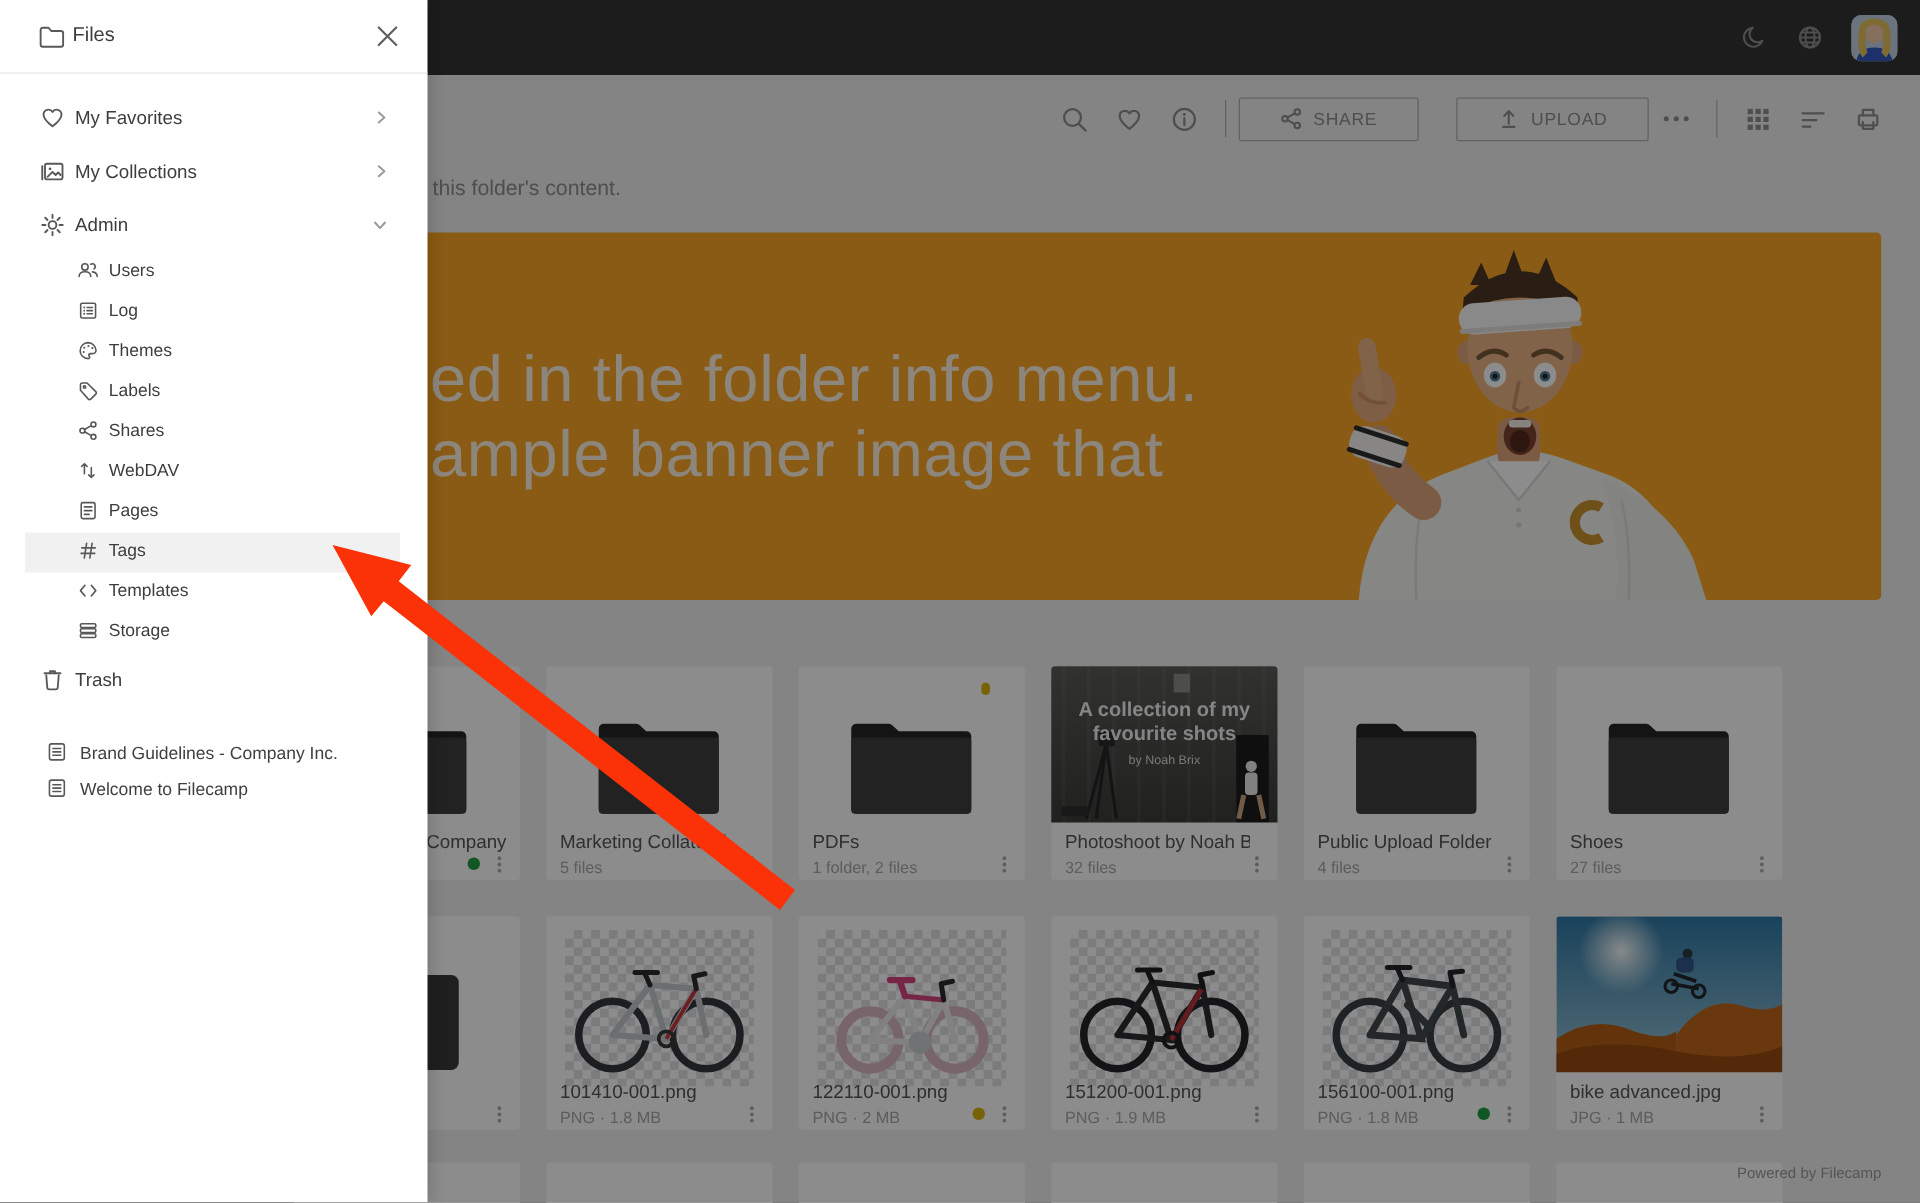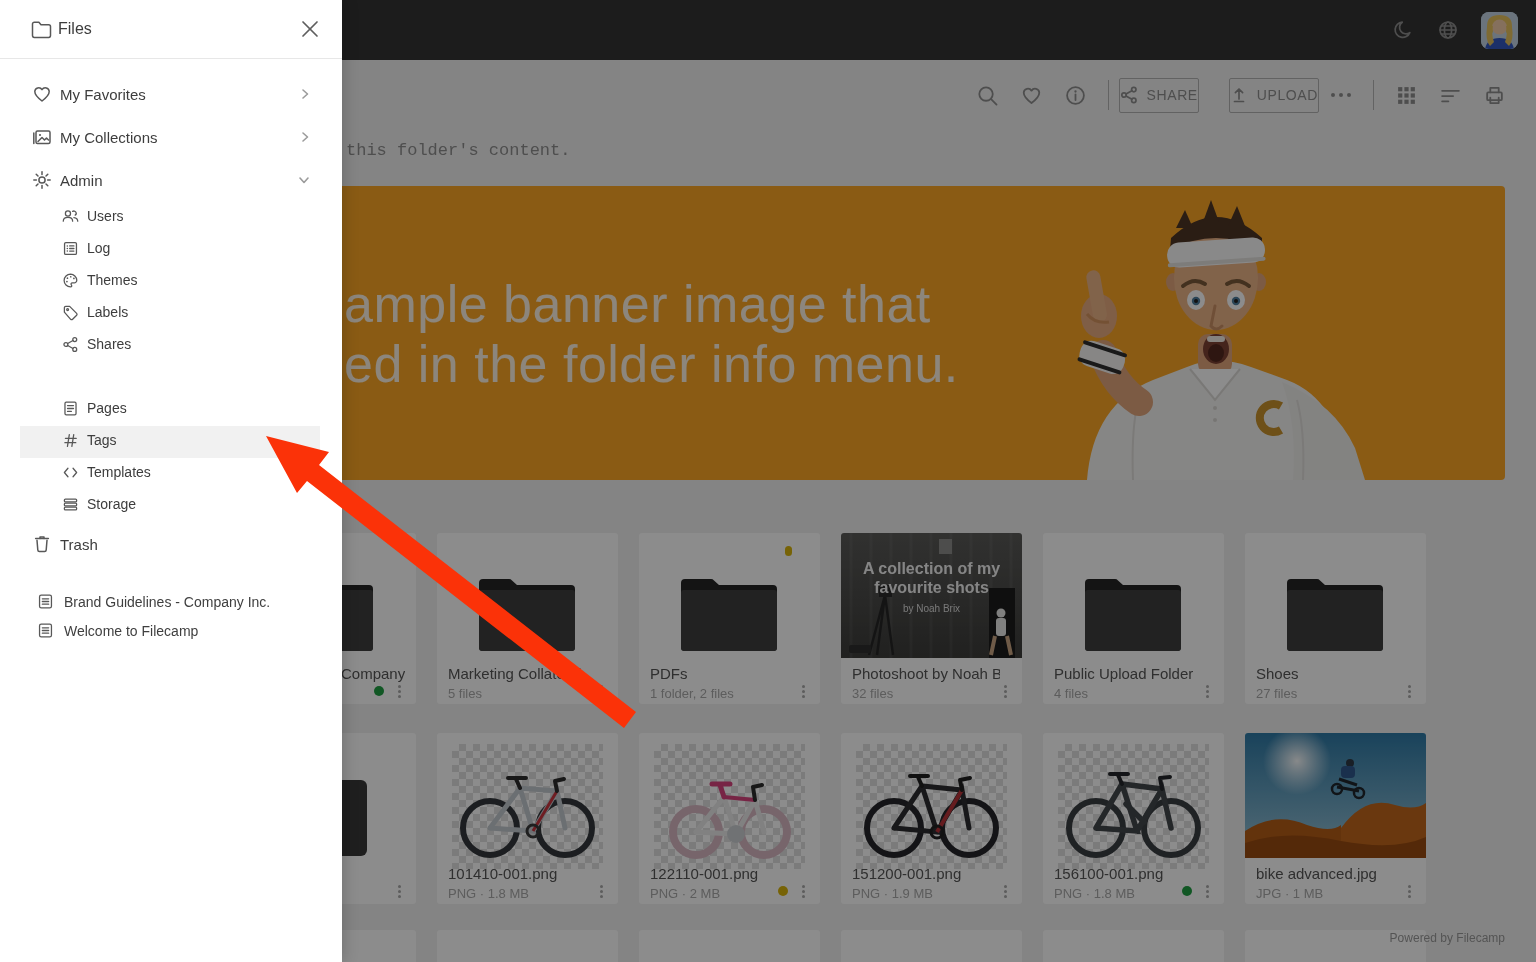--- a/index.html
+++ b/index.html
@@ -12,27 +12,27 @@
   .topbar{position:absolute;left:0;top:0;width:1536px;height:60px;background:#343434;}
   .topbar-right{position:absolute;right:18px;top:0;height:60px;display:flex;align-items:center;gap:22px;}
   .tb-icon{width:22px;height:22px;display:block;cursor:pointer;}
   .avatar{width:37px;height:37px;border-radius:8px;overflow:hidden;display:block;cursor:pointer;background:#b9cfe2;}
 
   .toolbar{position:absolute;top:76px;right:20px;height:38px;display:flex;align-items:center;}
   .ticon{width:44px;height:38px;display:flex;align-items:center;justify-content:center;cursor:pointer;}
   .ticon svg{width:21px;height:21px;}
   .tdivider{width:1px;height:30px;background:#b5b5b5;margin:0 10px;}
   .tbtn{height:35px;border:1px solid #b3b3b3;border-radius:2px;display:flex;align-items:center;
-        padding:0 0;gap:9px;color:#8f8f8f;font-size:14px;letter-spacing:.6px;cursor:pointer;background:transparent;}
+        padding:0 32px;gap:9px;color:#8f8f8f;font-size:14px;letter-spacing:.6px;cursor:pointer;background:transparent;}
   .tbtn + .tbtn{margin-left:30px;}
   .tbtn svg{width:18px;height:18px;}
   .hdots{display:flex;gap:4px;align-items:center;}
   .hdots i{width:4px;height:4px;border-radius:50%;background:#8f8f8f;display:block;}
 
-  .descr{position:absolute;left:346px;top:141px;font-size:17px;color:#8f8f8f;white-space:nowrap;font-family:Liberation Mono, monospace;}
+  .descr{position:absolute;left:346px;top:141px;font-size:17px;color:#8f8f8f;white-space:nowrap;}
 
   .banner{position:absolute;left:31px;top:186px;width:1474px;height:294px;border-radius:4px;
           background:#fba726;overflow:hidden;}
   .banner-text{position:absolute;left:313px;top:88px;color:rgba(255,255,255,.87);
                font-size:52px;line-height:60px;font-weight:300;letter-spacing:.5px;white-space:nowrap;}
   .banner-man{position:absolute;right:0;top:0;width:470px;height:294px;}
 
   
   .tile{position:absolute;width:181px;height:171px;background:#ffffff;border-radius:3px;}
   .tile .name{position:absolute;left:11px;top:132px;font-size:15px;color:#565656;
@@ -187,22 +187,22 @@
           <path class="st2" d="M6 7 L6 2.8 L14 2.8 L14 7"></path>
           <path class="st2" d="M6 12 L6 17.2 L14 17.2 L14 12"></path>
         </svg>
       </span>
     </div>
 
     <div class="descr">this folder's content.</div>
 
     <div class="banner">
       <div class="banner-text">
+        <div>ed in the folder info menu.</div>
         <div>ample banner image that</div>
-        <div>ed in the folder info menu.</div>
       </div>
       <svg class="banner-man" viewBox="0 0 470 294">
 
         <path d="M52 294 Q58 218 118 194 L152 181 Q182 168 216 181 L252 194 Q305 214 314 294 Z" fill="#f5f4f2"></path>
         <path d="M247 196 Q300 218 320 262 L330 294 L258 294 Q262 238 247 196" fill="#efeeec"></path>
         <path d="M98 294 Q96 240 104 212" stroke="#e0dedb" stroke-width="2" fill="none"></path>
         <path d="M268 294 Q270 244 262 214" stroke="#e0dedb" stroke-width="2" fill="none"></path>
 
         <rect x="163" y="148" width="34" height="40" rx="10" fill="#e2a77c"></rect>
 
@@ -618,20 +618,27 @@
     <div class="subrow" style="top:329px">
       <svg class="ic" viewBox="0 0 20 20">
         <circle class="st" cx="15" cy="4.2" r="2.3"></circle>
           <circle class="st" cx="4.6" cy="10" r="2.3"></circle>
           <circle class="st" cx="15" cy="15.8" r="2.3"></circle>
         <line class="st" x1="6.7" y1="8.9" x2="12.9" y2="5.3"></line>
           <line class="st" x1="6.7" y1="11.1" x2="12.9" y2="14.7"></line>
       </svg>
       <span class="lbl">Shares</span>
     </div>
+    <div class="subrow" style="top:361px">
+      <svg class="ic" viewBox="0 0 20 20">
+        <path class="st" d="M6.5 13 L6.5 3.5 M4 6 L6.5 3.5 L9 6"></path>
+        <path class="st" d="M13 7 L13 16.5 M10.5 14 L13 16.5 L15.5 14"></path>
+      </svg>
+      <span class="lbl">WebDAV</span>
+    </div>
     <div class="subrow" style="top:393px">
       <svg class="ic" viewBox="0 0 20 20">
         <rect class="st" x="3.5" y="2.5" width="13" height="15" rx="1.5"></rect>
         <line class="st" x1="6.5" y1="6.5" x2="13.5" y2="6.5"></line>
           <line class="st" x1="6.5" y1="10" x2="13.5" y2="10"></line>
           <line class="st" x1="6.5" y1="13.5" x2="11" y2="13.5"></line>
       </svg>
       <span class="lbl">Pages</span>
     </div>
     <div class="subrow" style="top:425px">

